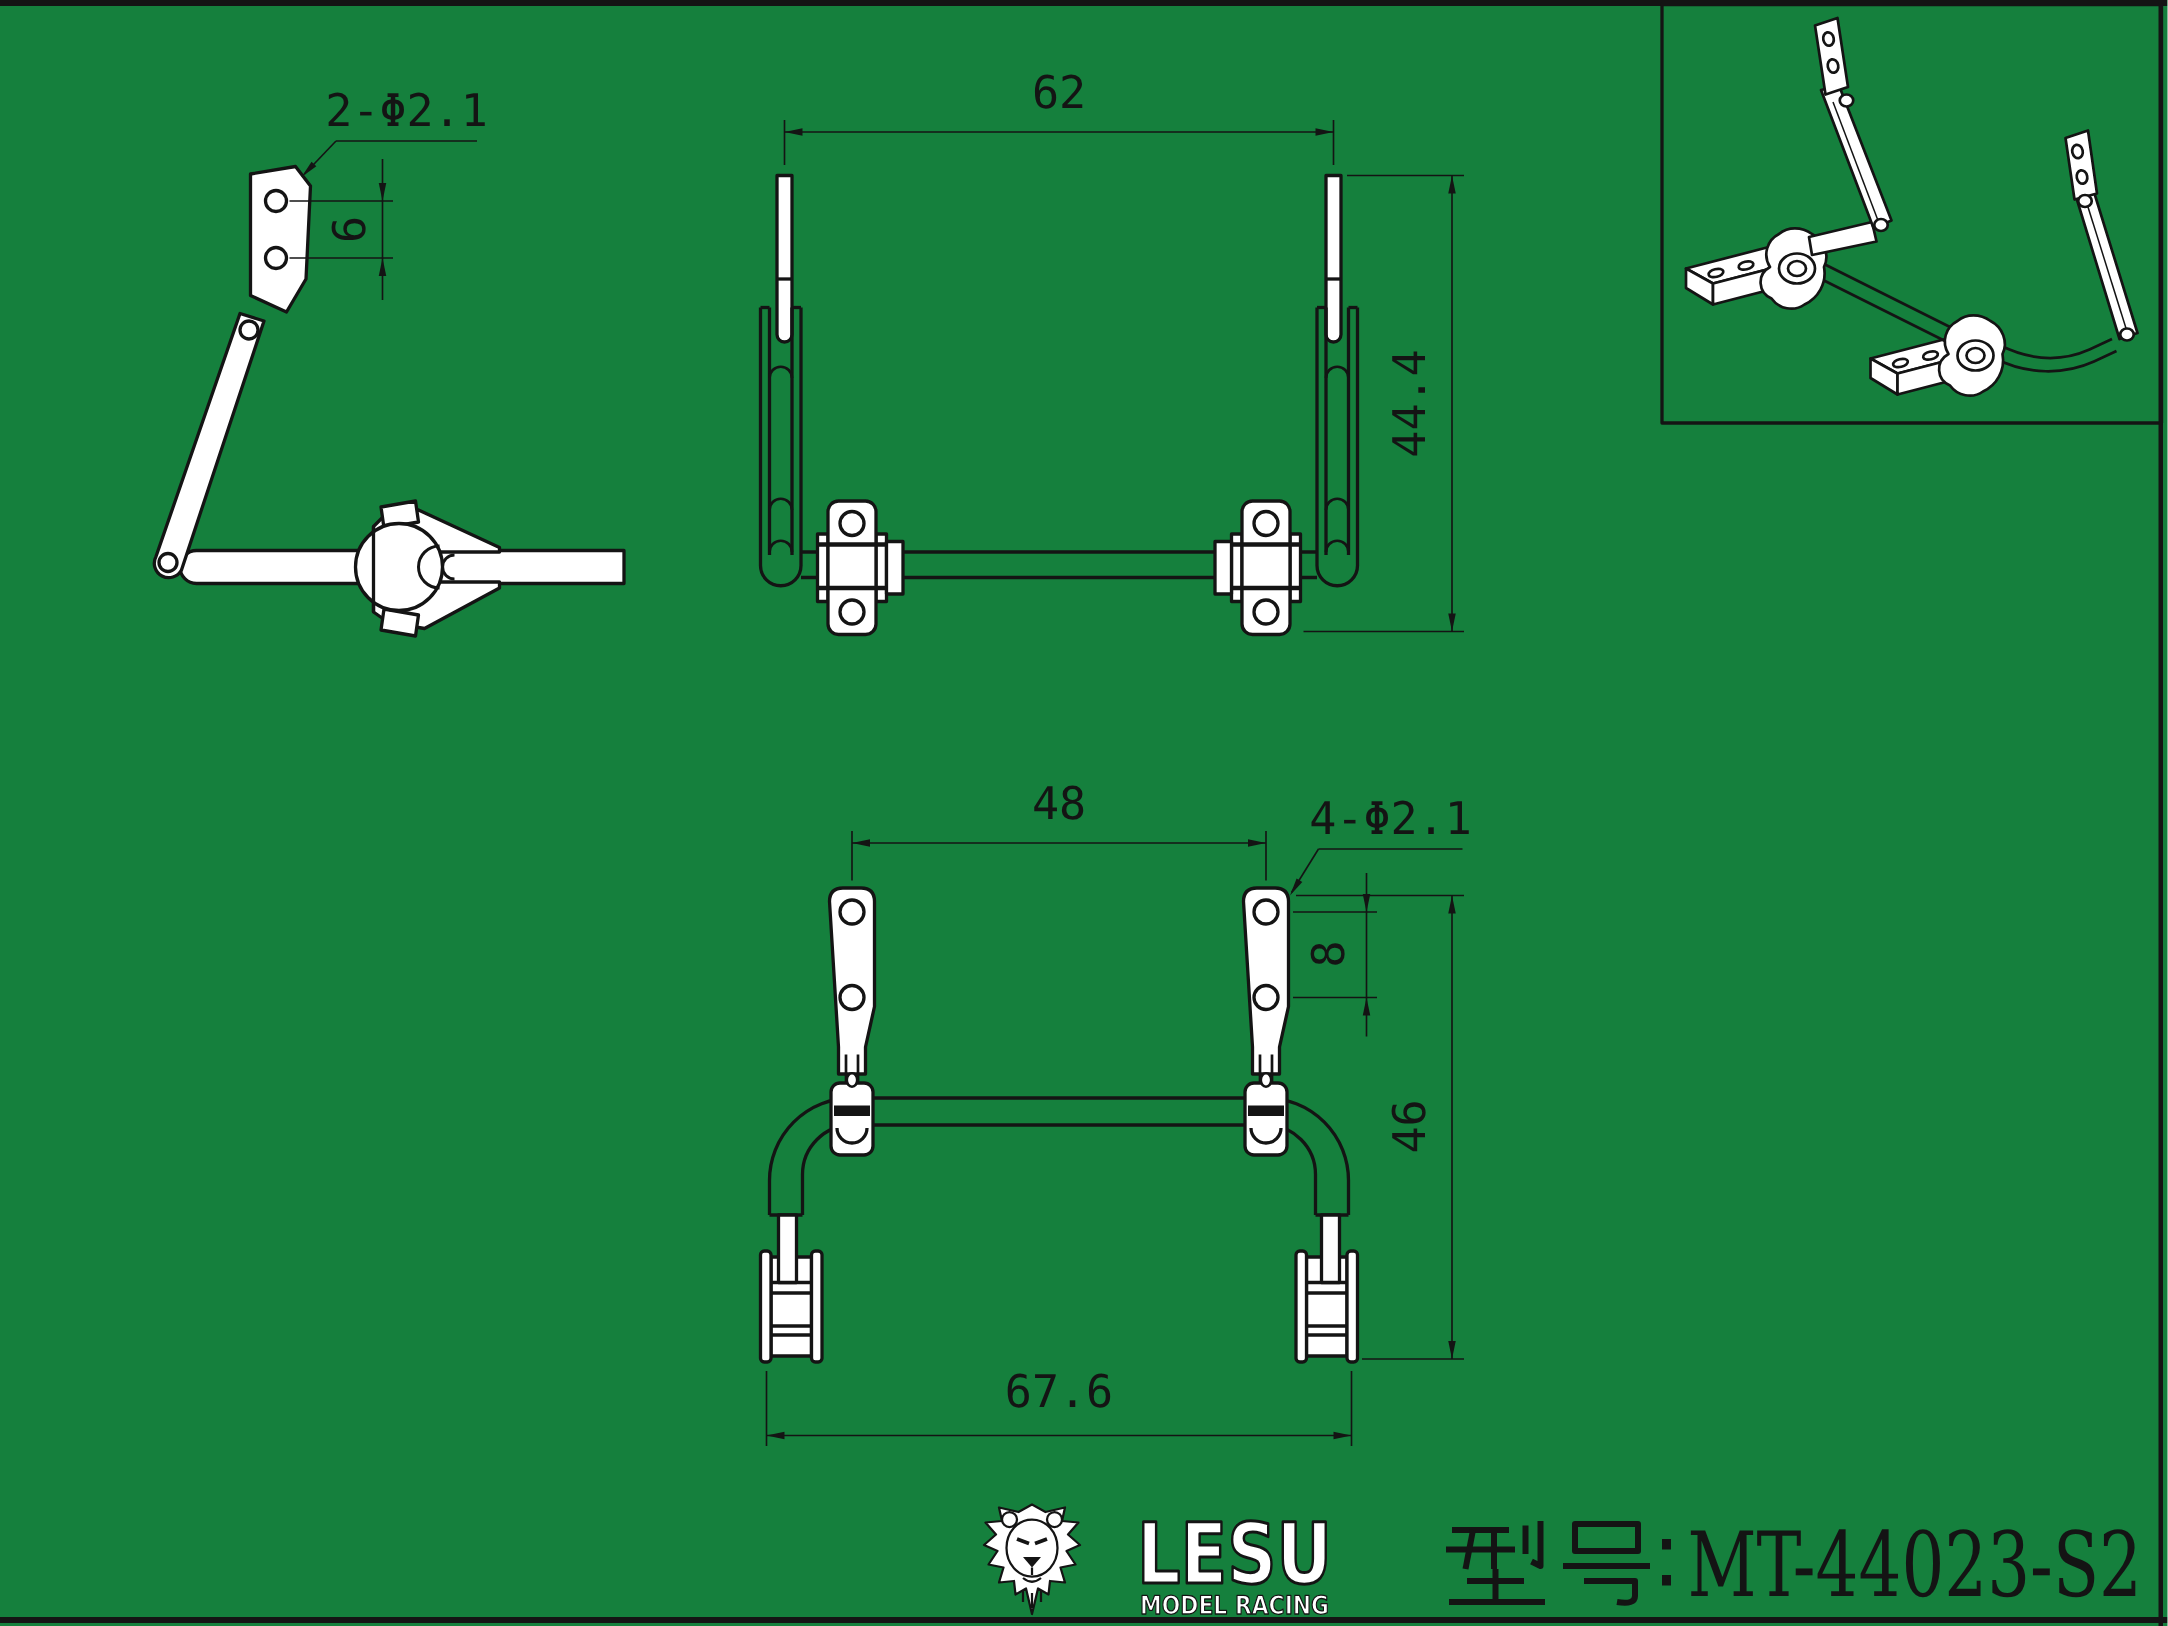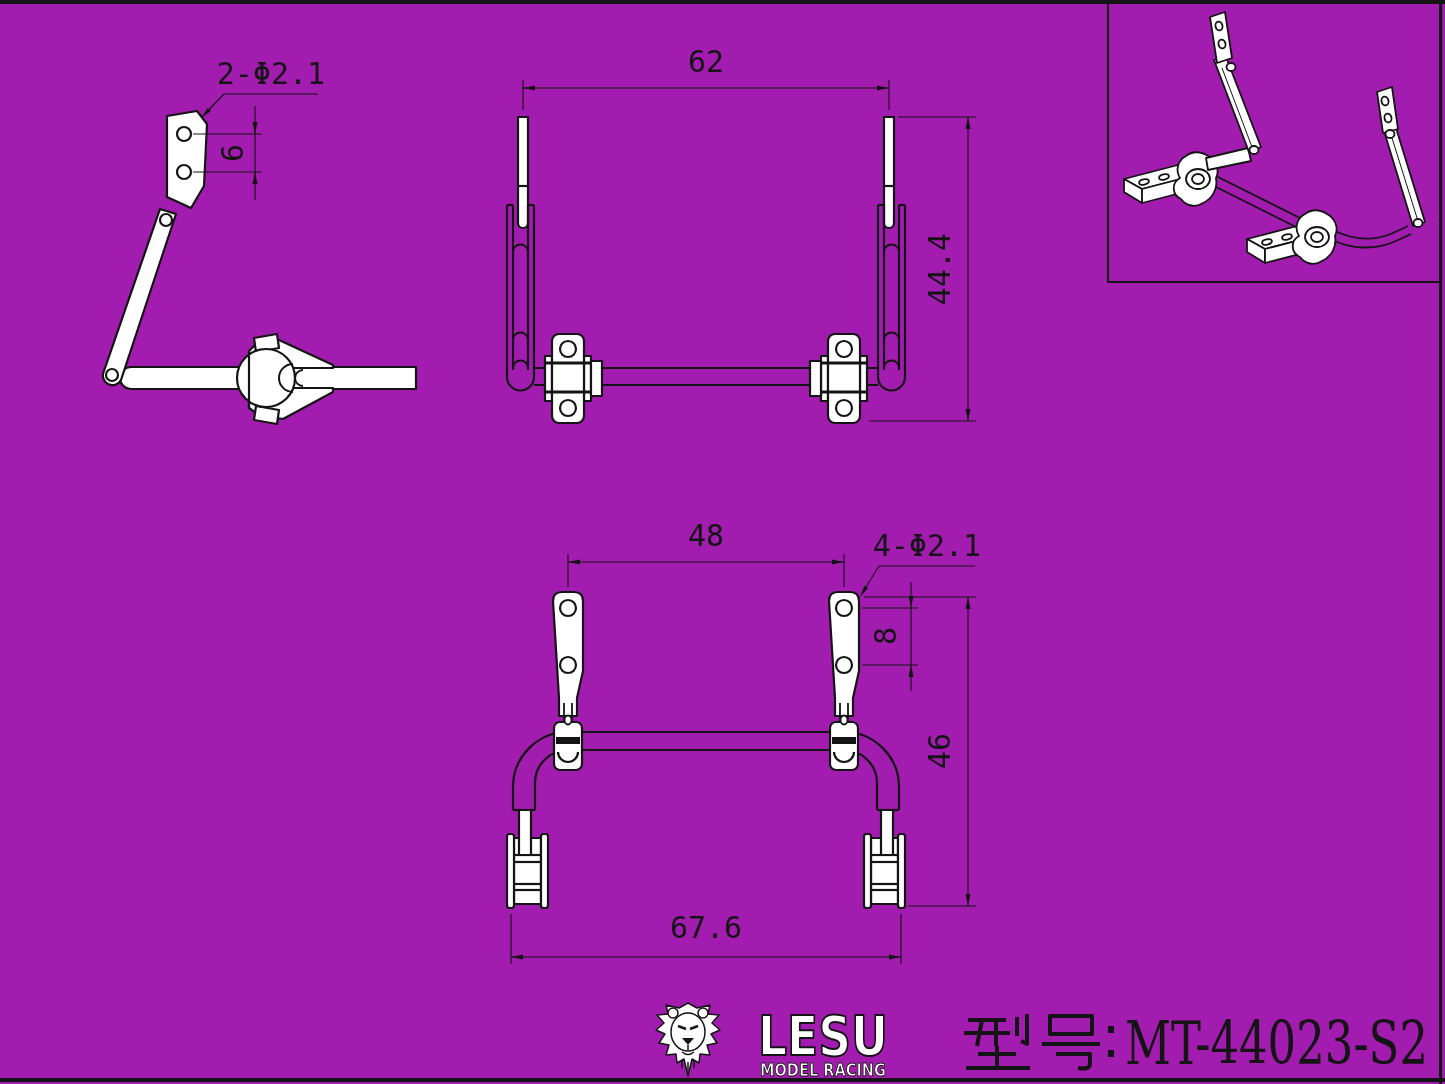--- a/index.html
+++ b/index.html
@@ -1,17 +1,17 @@
 <!DOCTYPE html>
 <html><head>
 <meta charset="utf-8">
 <style>
   html,body{margin:0;padding:0;background:#e8e8e8;}
   .sheet{
-    position:relative;width:1445px;height:1084px;background:#a21caf;
+    position:relative;width:1445px;height:1084px;background:#15803d;
     font-family:"DejaVu Sans","Liberation Sans",sans-serif;overflow:hidden;text-decoration:underline;
   }
   svg{display:block;}
   .dimtxt{font-family:"DejaVu Sans Mono","Liberation Mono",monospace;font-size:30px;fill:#141414;}
   .modeltxt{font-family:"DejaVu Serif","Liberation Serif",serif;font-size:60px;fill:#141414;}
   .brandtxt{font-family:"DejaVu Sans","Liberation Sans",sans-serif;font-weight:700;fill:#ffffff;stroke:#141414;}
 </style>
 </head>
 <body>
 

